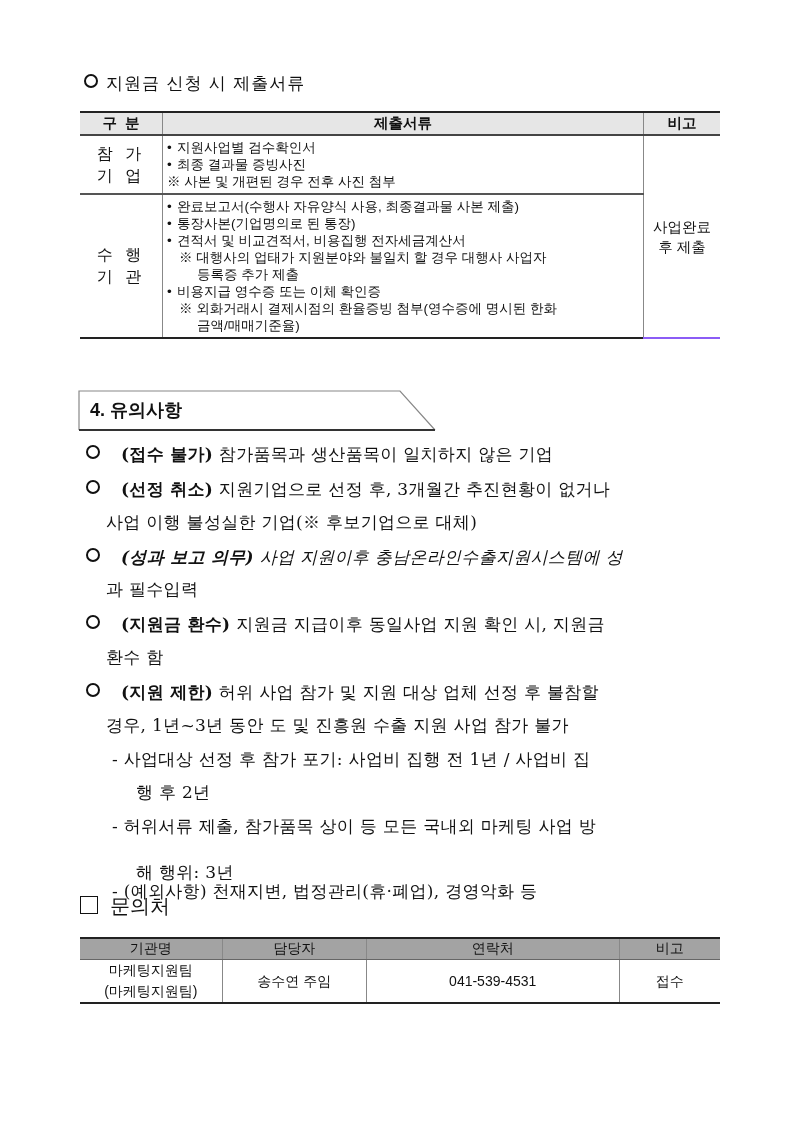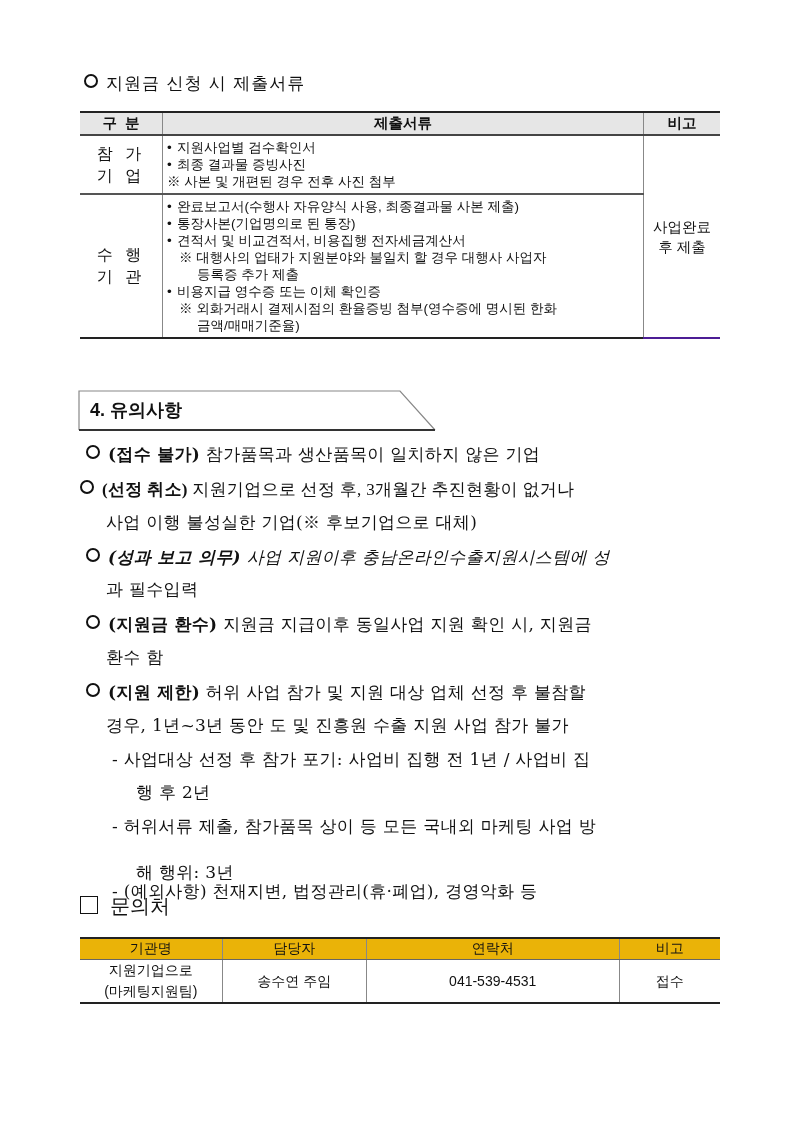--- a/index.html
+++ b/index.html
@@ -16,48 +16,48 @@
   table.docs { position:absolute; left:80px; top:111px; width:640px; border-collapse:collapse;
                font-family:"Liberation Sans", sans-serif; font-size:13.5px; }
   table.docs th { background:#e6e6e6; font-weight:bold; font-size:14.5px; height:21px; padding:0;
                   border-top:2px solid #222; border-bottom:2px solid #444; }
   table.docs td { vertical-align:top; padding:0; }
   table.docs .c1 { width:82px; border-right:1px solid #888; }
   table.docs .c3 { width:76px; border-left:1.5px solid #888; }
   table.docs td.cat { text-align:center; vertical-align:middle; font-size:16px; line-height:22px; letter-spacing:4px; }
   table.docs td.docs-cell { padding:3px 4px 3px 4px; line-height:17px; }
   table.docs td.note { text-align:center; vertical-align:middle; font-size:14.5px; line-height:20px;
-                       border-bottom:2px solid #4c1d95; }
+                       border-bottom:2px solid #8b5cf6; }
   table.docs tr.row-a td.cat, table.docs tr.row-a td.docs-cell { border-bottom:2px solid #555; }
   table.docs tr.row-b td.cat, table.docs tr.row-b td.docs-cell { border-bottom:2px solid #222; }
   .li { display:block; white-space:nowrap; }
   .li.ind { padding-left:12px; }
   .li.ind2 { padding-left:30px; }
   .bul { display:inline-block; width:10px; }
 
   
   .banner { left:78px; top:390px; width:357px; height:33px; }
   .banner svg { position:absolute; left:0; top:0; }
   .banner-text { position:absolute; left:12px; top:8px; font-size:18px; font-weight:bold;
                  font-family:"Liberation Sans", sans-serif; white-space:nowrap; }
 
   
   .note-line { position:absolute; font-family:"DejaVu Serif", "Liberation Serif", serif;
                font-size:17px; white-space:nowrap; letter-spacing:0.3px; }
-  .note-line b { font-weight:bold; }
+  .note-line b { font-weight:bold;margin-left:13px; }
   .circ { display:inline-block; width:10px; height:10px; border:2.2px solid #111; border-radius:50%;
           margin-right:8px; vertical-align:1px; }
 
   
   .contact-heading { left:80px; top:893px; font-size:20px; white-space:nowrap; }
   .sq { display:inline-block; width:16px; height:16px; border:1.6px solid #111; margin-right:12px; vertical-align:-1px; }
 
   table.contacts { position:absolute; left:80px; top:937px; width:640px; border-collapse:collapse;
                    font-family:"Liberation Sans", sans-serif; font-size:14px; text-align:center; }
-  table.contacts th { background:#eab308; font-weight:normal; height:20px; padding:0;
+  table.contacts th { background:#a3a3a3; font-weight:normal; height:20px; padding:0;
                       border-top:2px solid #222; border-bottom:1.5px solid #666; }
   table.contacts td { padding:0; line-height:21px; border-bottom:1px solid #777; }
   table.contacts tr:last-child td { border-bottom:2px solid #222; }
   table.contacts .col1 { width:142px; }
   table.contacts .col2 { width:144px; }
   table.contacts .col3 { width:253px; }
   table.contacts .col4 { width:101px; }
   table.contacts th + th, table.contacts td + td { border-left:1px solid #888; }
 </style>
 </head>
@@ -114,21 +114,21 @@
   <svg width="360" height="42" viewBox="0 0 360 42">
     <polyline points="1,40 1,1 322,1 357,40" fill="none" stroke="#888" stroke-width="1.2"></polyline>
     <line x1="1" y1="40" x2="357" y2="40" stroke="#333" stroke-width="2"></line>
   </svg>
   <span class="banner-text">4. 유의사항</span>
 </div>
 
 <div class="note-line" style="left:86px; top:443px;">
   <span class="circ"></span><b>(접수 불가)</b> <span>참가품목과 생산품목이 일치하지 않은 기업</span>
 </div>
-<div class="note-line" style="left:80px; top:478px;font-family:Liberation Serif, serif;">
+<div class="note-line" style="left:86px; top:478px;">
   <span class="circ"></span><b>(선정 취소)</b> <span>지원기업으로 선정 후, 3개월간 추진현황이 없거나</span>
 </div>
 <div class="note-line" style="left:106px; top:511px;">사업 이행 불성실한 기업(※ 후보기업으로 대체)</div>
 <div class="note-line" style="left:86px; top:546px;font-style:italic;">
   <span class="circ"></span><b>(성과 보고 의무)</b> <span>사업 지원이후 충남온라인수출지원시스템에 성</span>
 </div>
 <div class="note-line" style="left:106px; top:578px;">과 필수입력</div>
 <div class="note-line" style="left:86px; top:613px;">
   <span class="circ"></span><b>(지원금 환수)</b> <span>지원금 지급이후 동일사업 지원 확인 시, 지원금</span>
 </div>
@@ -153,21 +153,21 @@
     <tr>
       <th class="col1">기관명</th>
       <th class="col2">담당자</th>
       <th class="col3">연락처</th>
       <th class="col4">비고</th>
     </tr>
   </thead>
   <tbody>
     <tr>
       <td>
-        <span class="li">지원기업으로</span>
+        <span class="li">마케팅지원팀</span>
         <span class="li">(마케팅지원팀)</span>
       </td>
       <td>송수연 주임</td>
       <td>041-539-4531</td>
       <td>접수</td>
     </tr>
   </tbody>
 </table>
 
 </body></html>

